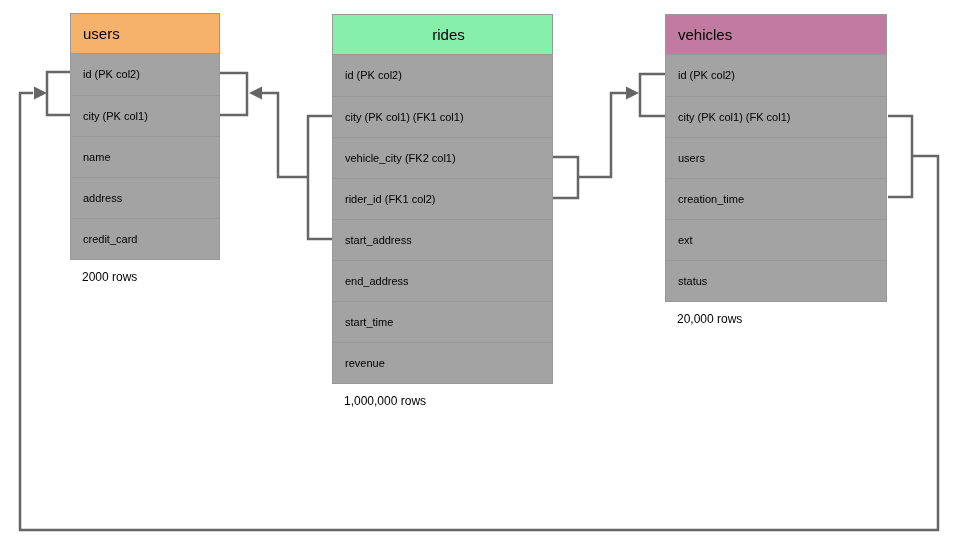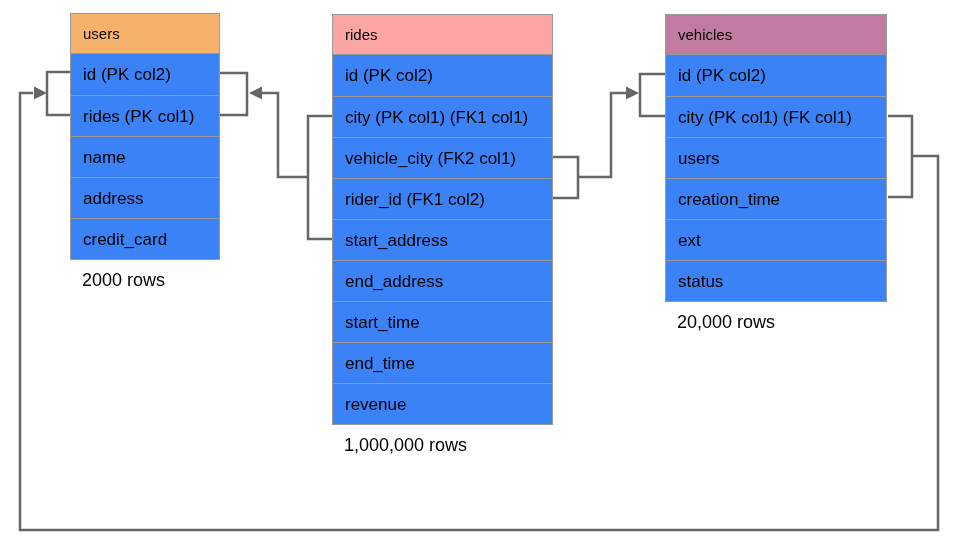--- a/index.html
+++ b/index.html
@@ -51,29 +51,29 @@
     height: 40px;
     line-height: 40px;
     padding-left: 12px;
     font-size: 15px;
     border-bottom: 1px solid var(--table-border);
   }
   .trow {
     height: 41px;
     line-height: 41px;
     padding-left: 12px;
-    font-size: 17px;
-    background: #3b82f6;
+    font-size: 11px;
+    background: #a3a3a3;
   }
   .trow + .trow {
     border-top: 1px solid var(--table-border);
   }
   .row-count {
     margin: 10px 0 0 12px;
-    font-size: 18px;
+    font-size: 12px;
   }
   .t-users    { left: 70px;  top: 13px; width: 150px; }
   .t-rides    { left: 332px; top: 14px; width: 221px; }
   .t-vehicles { left: 665px; top: 14px; width: 222px; }
 </style>
 </head>
 <body>
 
 <div class="stage">
 
@@ -100,42 +100,41 @@
       <polyline class="conn" points="70,72 47,72 47,115 70,115"></polyline>
     </g>
   </svg>
 
   <div class="db-table t-users">
     <div class="table-box">
       <div class="table-header" style="background-color: rgb(246, 178, 107);">users</div>
       <div class="table-rows">
 
       <div class="trow">id (PK col2)</div>
-          <div class="trow">rides (PK col1)</div>
+          <div class="trow">city (PK col1)</div>
           <div class="trow">name</div>
           <div class="trow">address</div>
           <div class="trow">credit_card</div>
         </div>
     </div>
     <div class="row-count">2000 rows</div>
   </div>
 
   <div class="db-table t-rides">
     <div class="table-box">
-      <div class="table-header" style="background-color: #fca5a5;">rides</div>
+      <div class="table-header" style="background-color: #86efac; text-align: center;">rides</div>
       <div class="table-rows">
 
       <div class="trow">id (PK col2)</div>
           <div class="trow">city (PK col1) (FK1 col1)</div>
           <div class="trow">vehicle_city (FK2 col1)</div>
           <div class="trow">rider_id (FK1 col2)</div>
           <div class="trow">start_address</div>
           <div class="trow">end_address</div>
           <div class="trow">start_time</div>
-          <div class="trow">end_time</div>
           <div class="trow">revenue</div>
         </div>
     </div>
     <div class="row-count">1,000,000 rows</div>
   </div>
 
   <div class="db-table t-vehicles">
     <div class="table-box">
       <div class="table-header" style="background-color: rgb(194, 123, 160);">vehicles</div>
       <div class="table-rows">

